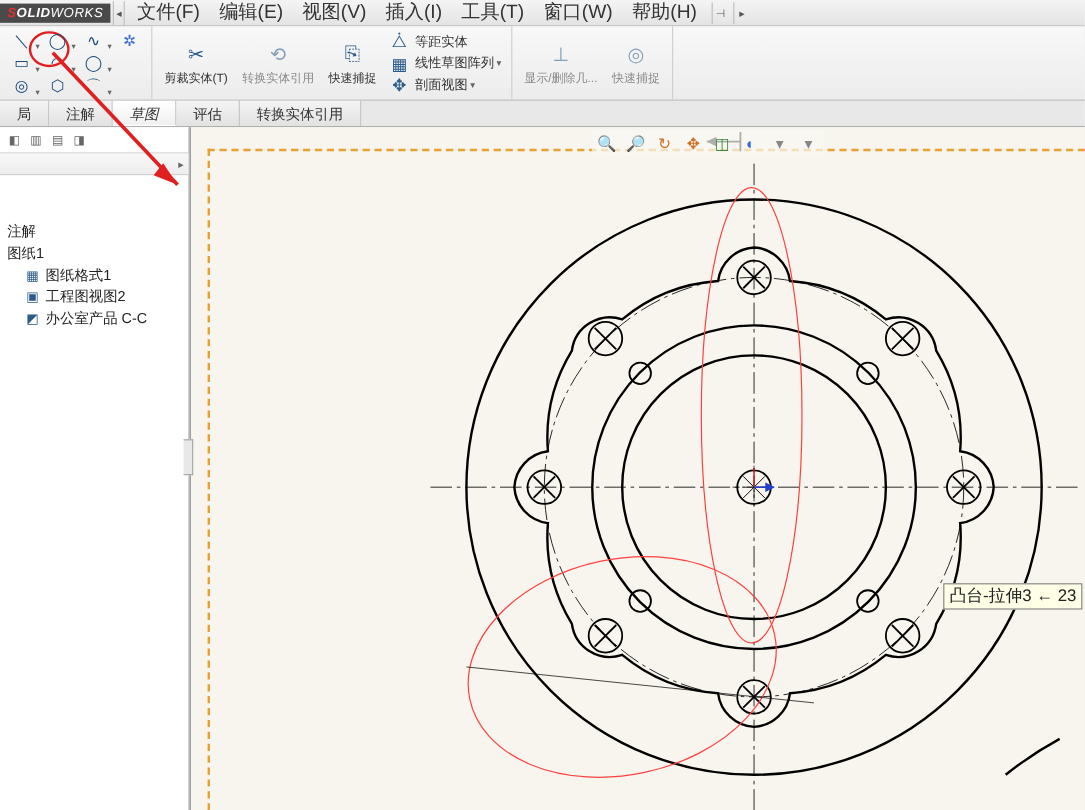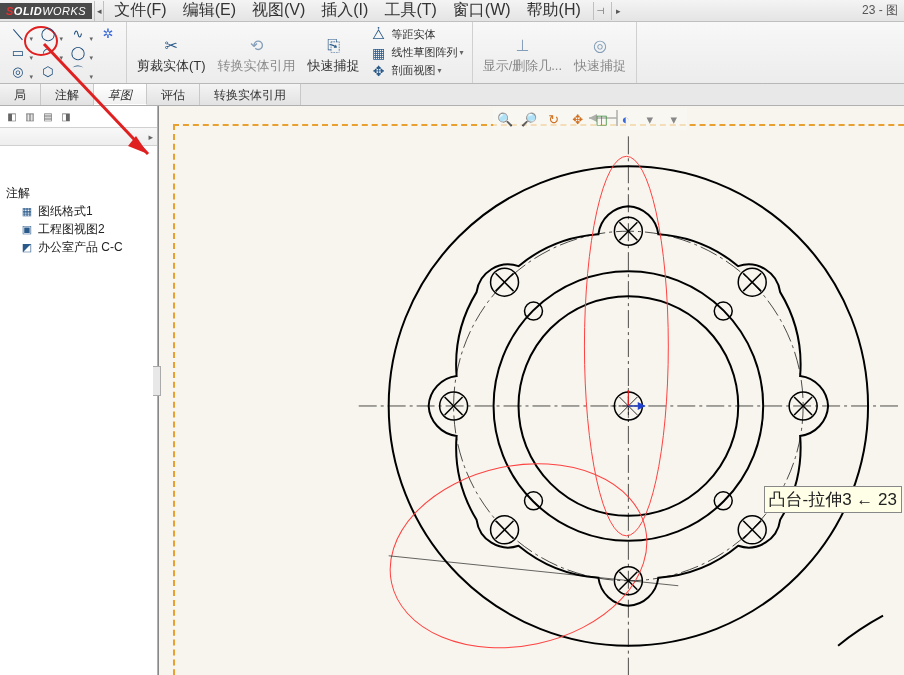--- a/index.html
+++ b/index.html
@@ -16,21 +16,21 @@
 
   
   .ribbon { height: 62px; background: linear-gradient(#f8f8f8,#ececec); border-bottom: 1px solid #b8b8b8; display: flex; }
   .ribbon-group { border-right: 1px solid #d0d0d0; display: flex; align-items: center; padding: 2px 4px; }
   .sketch-grid { display: grid; grid-template-columns: repeat(4, 28px); grid-template-rows: repeat(3, 18px); gap: 1px 2px; }
   .sg-btn { display:flex; align-items:center; justify-content:center; font-size:13px; color:#1a4a7a; cursor:default; position:relative; }
   .sg-btn .dd { font-size:7px; color:#666; position:absolute; right:-1px; bottom:0; }
   .rib-btn { display:flex; flex-direction:column; align-items:center; justify-content:center; padding:2px 6px; min-width:40px; height:58px; }
   .rib-btn.faded { opacity:0.55; }
   .rib-icon { width:24px; height:24px; display:flex; align-items:center; justify-content:center; font-size:16px; color:#2a5a8a; }
-  .rib-label { font-size:13px; color:#333; text-align:center; line-height:12px; margin-top:2px; }
+  .rib-label { font-size:10px; color:#333; text-align:center; line-height:12px; margin-top:2px; }
   .rib-row { display:flex; flex-direction:column; justify-content:center; }
   .rib-line { display:flex; align-items:center; height:18px; font-size:11px; color:#333; padding:0 4px; }
   .rib-line .li-ico { width:18px; display:inline-flex; justify-content:center; color:#2a5a8a; font-size:14px; margin-right:4px; }
 
   
   .cmd-tabs { height:22px; background:#e8e8e8; border-bottom:1px solid #b0b0b0; display:flex; }
   .cmd-tab { font-size:12px; padding:3px 14px; border-right:1px solid #c8c8c8; color:#333; background:linear-gradient(#f4f4f4,#e2e2e2); }
   .cmd-tab.active { background:linear-gradient(#fff,#f0f0f0); border-bottom:1px solid #fff;font-style:italic; }
 
   
@@ -51,21 +51,21 @@
   .vt-btn.zoom { color:#2a6aaa; }
   .vt-btn.orange { color:#d07020; }
   .vt-btn.green { color:#3a8a3a; }
   .vt-btn.blue { color:#3a6ada; }
 
   
   .section-ind { position:absolute; top:2px; left:428px; }
   .section-ind line { stroke:#000; stroke-width:1.5; }
 
   
-  .tooltip { position:absolute; right:2px; top:380px; background:#ffffe8; border:1px solid #888; font-size:17px; padding:1px 4px; color:#222; }
+  .tooltip { position:absolute; right:2px; top:380px; background:#ffffe8; border:1px solid #888; font-size:14px; padding:1px 4px; color:#222; }
 
   
   .ruler-nub { position:absolute; left:-6px; top:260px; width:8px; height:30px; background:#e8e8e8; border:1px solid #aaa; border-left:none; }
 
   
   svg.drawing { position:absolute; left:0; top:0; width:100%; height:100%; }
 
   
   .annot-arrow { position:absolute; left:28px; top:30px; pointer-events:none; }
   .annot-circle { position:absolute; left:24px; top:8px; width:34px; height:30px; border:2px solid #e02020; border-radius:50%; pointer-events:none; }
@@ -80,21 +80,20 @@
   <div class="menu-arrow" style="position:static; margin:0 2px;">◂</div>
   <div class="menuitem">文件(F)</div>
   <div class="menuitem">编辑(E)</div>
   <div class="menuitem">视图(V)</div>
   <div class="menuitem">插入(I)</div>
   <div class="menuitem">工具(T)</div>
   <div class="menuitem">窗口(W)</div>
   <div class="menuitem">帮助(H)</div>
   <div class="menu-end">⊣</div>
   <div class="menu-end">▸</div>
-  <div class="title-right">23 - 图</div>
 </div>
 
 <div class="annot-circle" style="top:26px;"></div>
 
 <div class="ribbon">
   <div class="ribbon-group">
     <div class="sketch-grid">
       <div class="sg-btn">＼<span class="dd">▾</span></div>
       <div class="sg-btn">◯<span class="dd">▾</span></div>
       <div class="sg-btn">∿<span class="dd">▾</span></div>
@@ -167,20 +166,23 @@
     <div class="side-top">
       <span class="stbtn">◧</span>
       <span class="stbtn">▥</span>
       <span class="stbtn">▤</span>
       <span class="stbtn">◨</span>
     </div>
     <div class="side-bar">▸</div>
     <div class="tree">
       <div class="tree-item">
           <span>注解</span>
+        </div>
+      <div class="tree-item">
+          <span>图纸1</span>
         </div>
       <div class="tree-item indent1">
           <span class="t-ico">▦</span>
           <span>图纸格式1</span>
         </div>
       <div class="tree-item indent1">
           <span class="t-ico">▣</span>
           <span>工程图视图2</span>
         </div>
       <div class="tree-item indent1">

